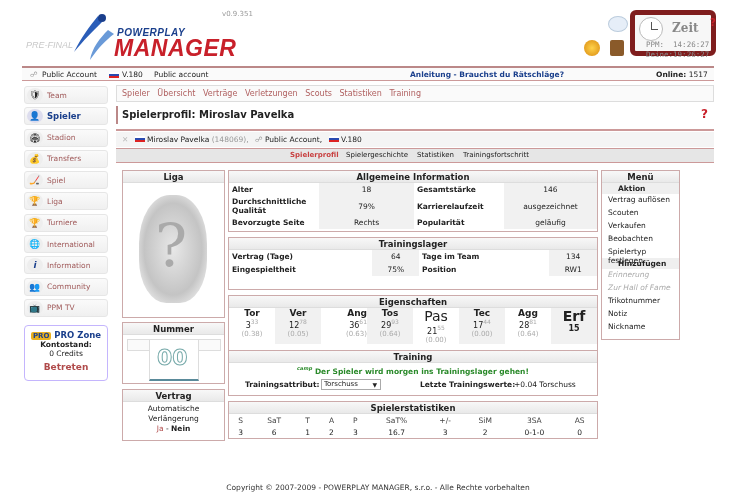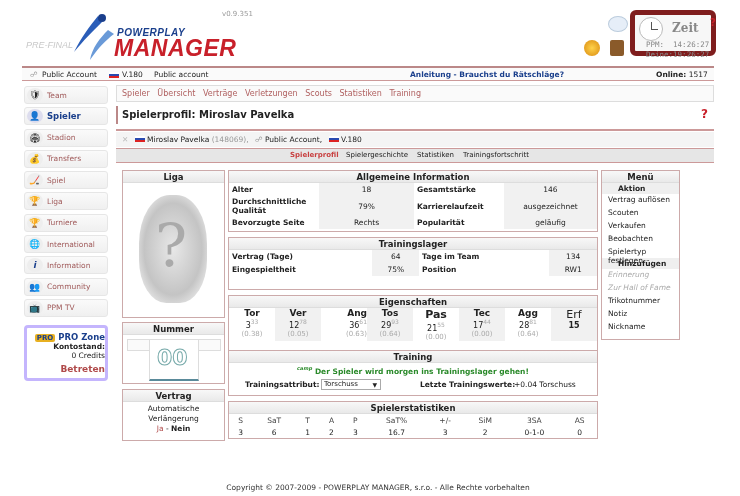--- a/index.html
+++ b/index.html
@@ -17,21 +17,21 @@
 .zeit-deine{left:11px;top:35px;font-family:"DejaVu Sans Mono",monospace;font-size:7.5px;color:#888}
 .clock{left:4px;top:2px;width:24px;height:24px;border:1px solid #bbb;border-radius:50%;background:#fff}
 .qmark{color:#c8202a;font-weight:bold}
 .topbar{left:22px;top:66px;width:692px;height:15px;border-top:2px solid #b88;border-bottom:1px solid #c99;background:#fafafa;font-size:7.5px}
 .topbar span{position:absolute;top:2px}
 .sidebar{left:24px;top:86px;width:84px}
 .side-item{height:18px;margin-bottom:3.3px;border:1px solid #e6e6e6;border-radius:3px;background:linear-gradient(#fafafa,#f0f0f0);display:flex;align-items:center;padding-left:2px}
 .side-item .ico{width:16px;height:14px;margin-right:4px;border-radius:50%;background:#eee;font-size:9px;text-align:center;line-height:14px}
 .side-item .lbl{font-size:7.5px;color:#a05a5a}
 .side-item.active .lbl{color:#1a3f8c;font-weight:bold;font-size:8.5px}
-.pro{left:24px;top:325px;width:84px;height:56px;border:3px solid #c4b5fd;border-radius:4px;text-align:right}
+.pro{left:24px;top:325px;width:84px;height:56px;border:1px solid #c4b5fd;border-radius:4px;text-align:center}
 .subnav{left:116px;top:85px;width:598px;height:17px;border:1px solid #ddd;background:#fafafa;font-size:8px}
 .subnav span{color:#b06060;margin-left:5px;line-height:16px}
 .page-title{left:116px;top:106px;width:598px;height:18px;border-left:2px solid #b88;font-size:10px;font-weight:bold;padding-left:4px;line-height:18px}
 .redline{left:116px;top:129px;width:598px;height:2px;background:#c99}
 .crumb{left:116px;top:132px;width:598px;height:15px;background:#f4f4f4;font-size:7.5px;line-height:15px;padding-left:6px}
 .tabs{left:116px;top:148px;width:598px;height:15px;background:#e6e6e6;border-top:1px solid #c99;border-bottom:1px solid #c99;font-size:7px;line-height:13px}
 .box{position:absolute;border:1px solid #caa;background:#fff}
 .box-h{background:linear-gradient(#f8f8f8,#e9e9e9);text-align:center;font-weight:bold;font-size:8.5px;height:12px;line-height:12px;border-bottom:1px solid #ddd}
 table{border-collapse:collapse;width:100%}
 td{font-size:7.5px;padding:0 3px;height:11px}
@@ -258,36 +258,36 @@
         <div style="font-weight:bold;font-size:9px">Ang</div>
         <div><span>36</span><sup style="color:#aaa;font-size:6px">61</sup></div>
         <div style="color:#aaa;font-size:7px">(0.63)</div>
       </div>
     <div class="attrcol" style="flex:1;text-align:center;font-size:8px;background:#f1f1f1">
         <div style="font-weight:bold;font-size:9px">Tos</div>
         <div><span>29</span><sup style="color:#aaa;font-size:6px">93</sup></div>
         <div style="color:#aaa;font-size:7px">(0.64)</div>
       </div>
     <div class="attrcol" style="flex:1;text-align:center;font-size:8px">
-        <div style="font-weight:bold;font-size:11px">Pas</div>
+        <div style="font-weight:normal;font-size:14px">Pas</div>
         <div><span>21</span><sup style="color:#aaa;font-size:6px">55</sup></div>
         <div style="color:#aaa;font-size:7px">(0.00)</div>
       </div>
     <div class="attrcol" style="flex:1;text-align:center;font-size:8px;background:#f1f1f1">
         <div style="font-weight:bold;font-size:9px">Tec</div>
         <div><span>17</span><sup style="color:#aaa;font-size:6px">44</sup></div>
         <div style="color:#aaa;font-size:7px">(0.00)</div>
       </div>
     <div class="attrcol" style="flex:1;text-align:center;font-size:8px">
         <div style="font-weight:bold;font-size:9px">Agg</div>
         <div><span>28</span><sup style="color:#aaa;font-size:6px">81</sup></div>
         <div style="color:#aaa;font-size:7px">(0.64)</div>
       </div>
     <div class="attrcol" style="flex:1;text-align:center;font-size:8px;background:#f1f1f1">
-        <div style="font-weight:normal;font-size:11px">Erf</div>
+        <div style="font-weight:bold;font-size:14px">Erf</div>
         <div style="font-weight:bold">15</div>
         <div style="height:9px"></div>
       </div>
   </div>
 </div>
 
 <div class="box" style="left:228px;top:350px;width:370px;height:46px">
   <div class="box-h">Training</div>
   <div style="text-align:center;color:#2a8a2a;font-weight:bold;font-size:7.5px;margin-top:2px">
     <sup style="font-size:5px;font-style:italic">camp</sup> <span>Der Spieler wird morgen ins Trainingslager gehen!</span>

